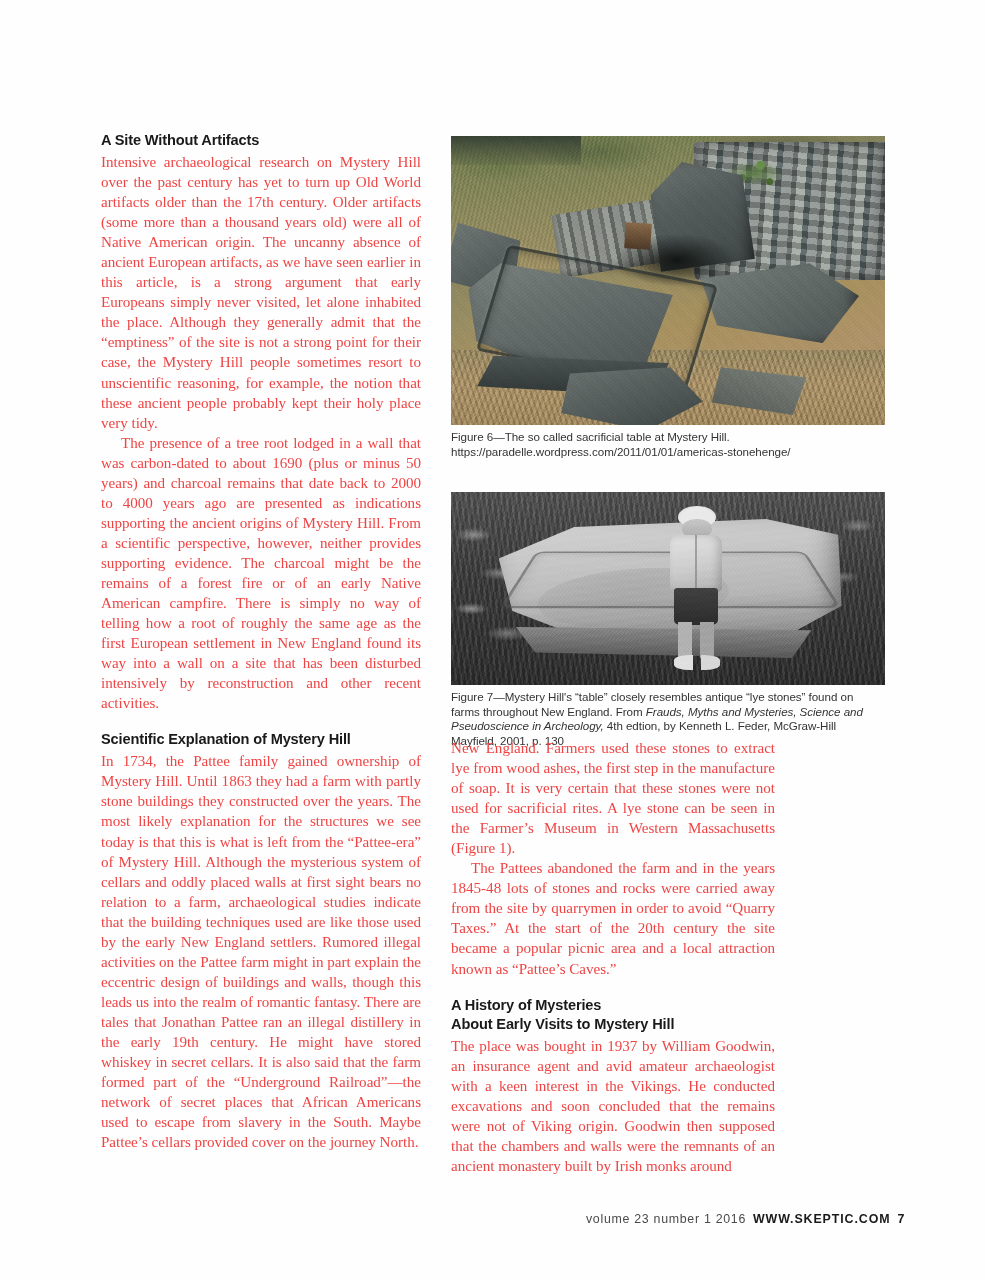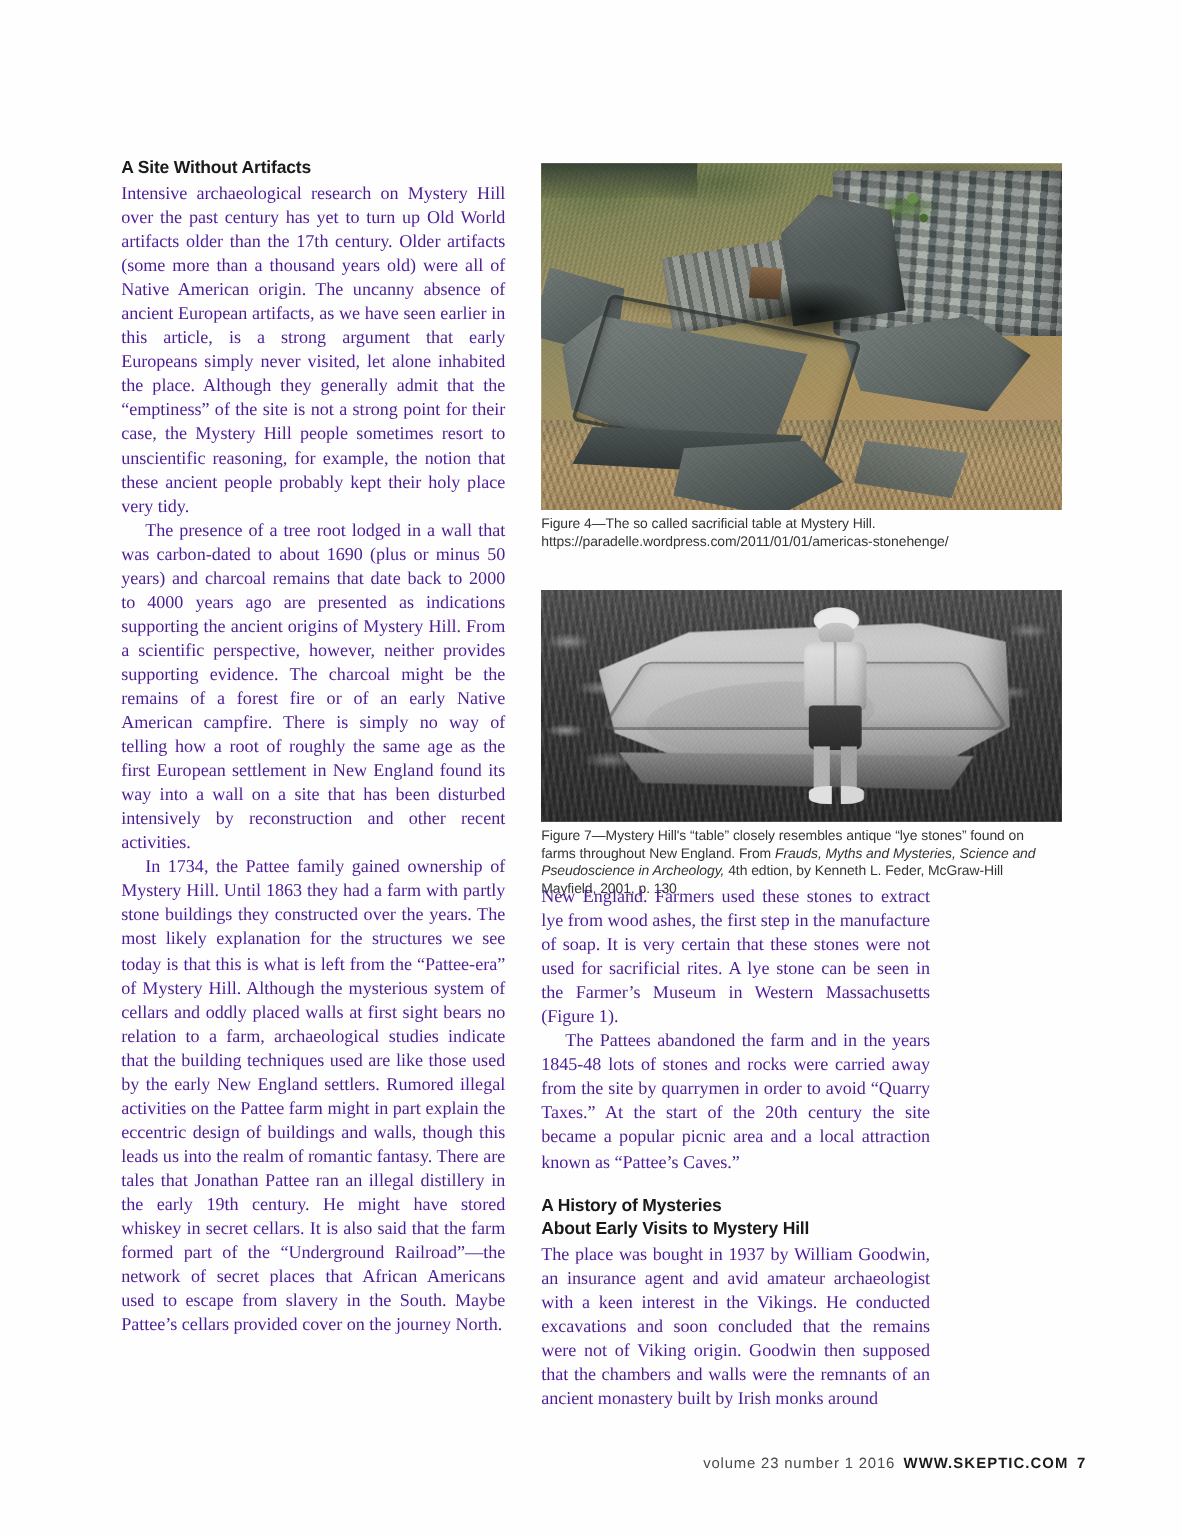--- a/index.html
+++ b/index.html
@@ -47,21 +47,21 @@
   }
 
   p.body {
     font-size: 15.1px;
     line-height: 20.05px;
     margin: 0;
     text-align: justify;
     text-justify: inter-word;
     hyphens: none;
     -webkit-hyphens: none;
-    color: #4c1d95;
+    color: #ef4444;
     letter-spacing: -0.02px;
   }
   p.body + p.body { text-indent: 20px; }
   p.body.noindent { text-indent: 0; }
 
   
   .figure { position: absolute; }
   .fig-img {
     display: block;
     position: relative;
@@ -341,20 +341,21 @@
 </head>
 <body>
 
 <div class="page">
 
   <div class="col col-left">
     <h2 class="sec-head">A Site Without Artifacts</h2>
     <p class="body noindent">Intensive archaeological research on Mystery Hill over the past century has yet to turn up Old World artifacts older than the 17th century. Older artifacts (some more than a thousand years old) were all of Native American origin. The uncanny absence of ancient European artifacts, as we have seen earlier in this article, is a strong argument that early Europeans simply never visited, let alone inhabited the place. Although they generally admit that the “emptiness” of the site is not a strong point for their case, the Mystery Hill people sometimes resort to unscientific reasoning, for example, the notion that these ancient people probably kept their holy place very tidy.</p>
     <p class="body">The presence of a tree root lodged in a wall that was carbon-dated to about 1690 (plus or minus 50 years) and charcoal remains that date back to 2000 to 4000 years ago are presented as indications supporting the ancient origins of Mystery Hill. From a scientific perspective, however, neither provides supporting evidence. The charcoal might be the remains of a forest fire or of an early Native American campfire. There is simply no way of telling how a root of roughly the same age as the first European settlement in New England found its way into a wall on a site that has been disturbed intensively by reconstruction and other recent activities.</p>
 
+    <h2 class="sec-head second">Scientific Explanation of Mystery Hill</h2>
     <p class="body noindent">In 1734, the Pattee family gained ownership of Mystery Hill. Until 1863 they had a farm with partly stone buildings they constructed over the years. The most likely explanation for the structures we see today is that this is what is left from the “Pattee-era” of Mystery Hill. Although the mysterious system of cellars and oddly placed walls at first sight bears no relation to a farm, archaeological studies indicate that the building techniques used are like those used by the early New England settlers. Rumored illegal activities on the Pattee farm might in part explain the eccentric design of buildings and walls, though this leads us into the realm of romantic fantasy. There are tales that Jonathan Pattee ran an illegal distillery in the early 19th century. He might have stored whiskey in secret cellars. It is also said that the farm formed part of the “Underground Railroad”—the network of secret places that African Americans used to escape from slavery in the South. Maybe Pattee’s cellars provided cover on the journey North.</p>
   </div>
 
   <div class="figure" style="left:451px; top:136px;">
     <div class="fig-img" id="fig6-art" aria-label="Color photograph of a large flat grooved stone slab, the so called sacrificial table, surrounded by dry stone walls and pine-needle covered ground at Mystery Hill">
       <div class="lay f6-ground"></div>
       <div class="lay f6-tree"></div>
       <div class="lay f6-wallr"></div>
       <div class="lay f6-wall"></div>
       <div class="lay f6-fern"></div>
@@ -365,21 +366,21 @@
       <div class="lay f6-needles"></div>
       <div class="lay f6-slab2"></div>
       <div class="lay f6-slab"></div>
       <div class="lay f6-groove"></div>
       <div class="lay f6-edge"></div>
       <div class="lay f6-rockfg"></div>
       <div class="lay f6-rockfg2"></div>
       <div class="lay f6-grain"></div>
     </div>
     <div class="caption">
-      <span>Figure 4—The so called sacrificial table at Mystery Hill.</span><br>
+      <span>Figure 6—The so called sacrificial table at Mystery Hill.</span><br>
       <span>https://paradelle.wordpress.com/2011/01/01/americas-stonehenge/</span>
     </div>
   </div>
 
   <div class="figure" style="left:451px; top:492px;">
     <div class="fig-img" id="fig7-art" aria-label="Black and white photograph of a small child standing beside a large grooved lye stone lying in grass">
       <div class="lay f7-grass"></div>
       <div class="lay f7-ferns"></div>
       <div class="lay f7-ferns-r"></div>
       <div class="lay f7-stone"></div>

